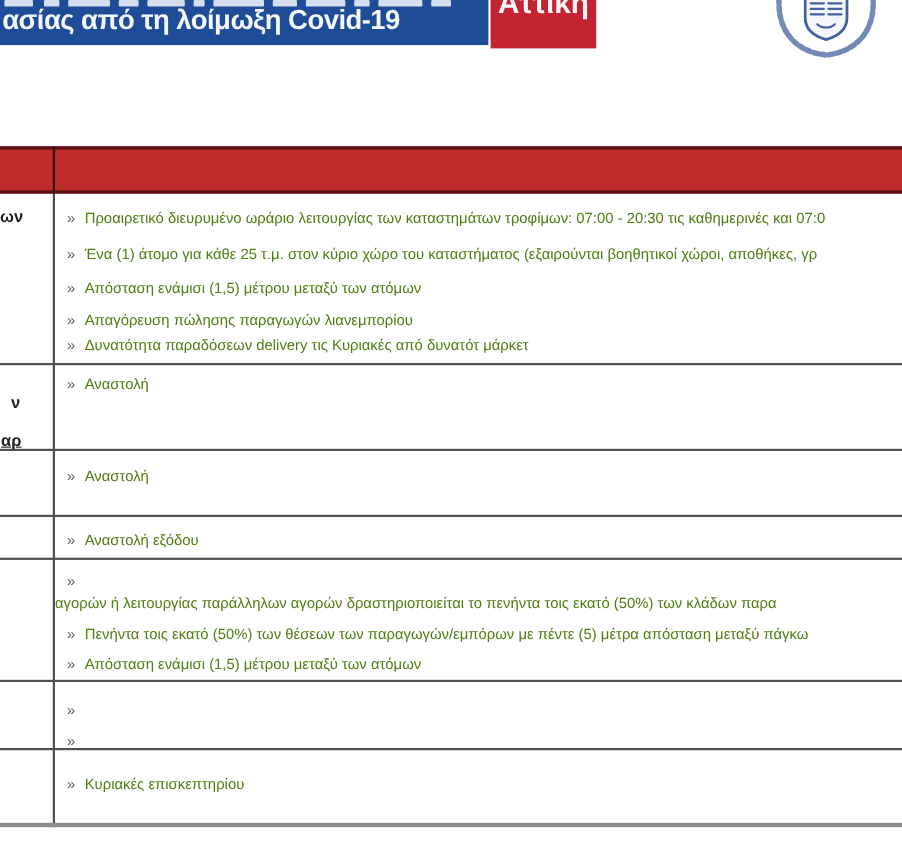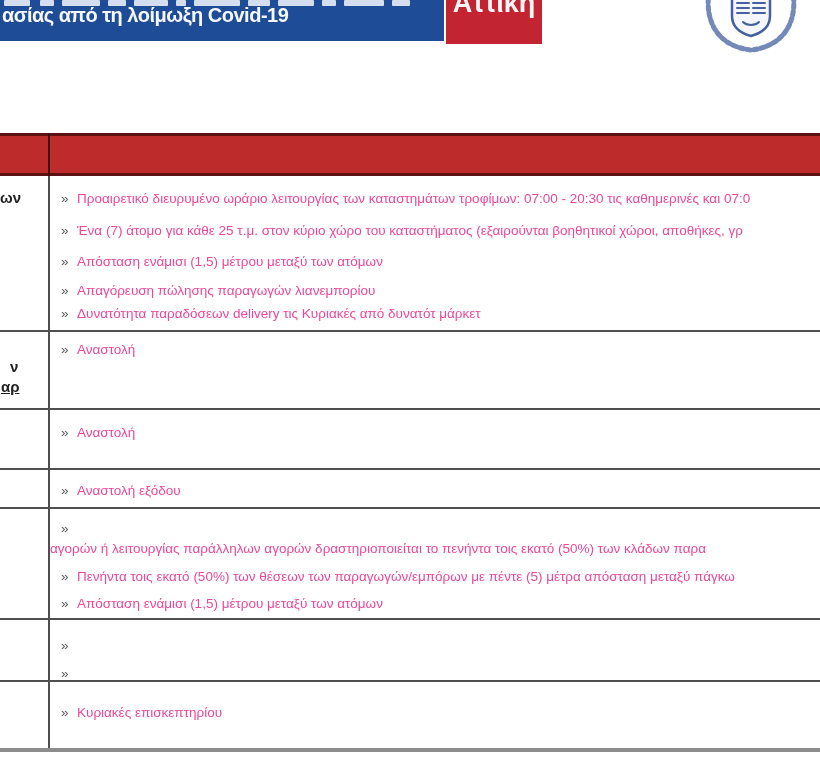--- a/index.html
+++ b/index.html
@@ -3,21 +3,21 @@
 <meta charset="utf-8">
 <style>
   html,body{margin:0;padding:0;background:#fff;}
   .page{
     position:relative;width:820px;height:770px;overflow:hidden;background:#fff;
     font-family:"Liberation Sans", sans-serif;
   }
   
   .title-bar{position:absolute;left:0;top:0;width:444px;height:41px;background:#1e4c97;overflow:hidden;}
   .title-text{
-    position:absolute;left:2px;top:4px;color:#f5f8fc;font-weight:bold;font-size:20px;
+    position:absolute;left:2px;top:4px;color:#f5f8fc;font-weight:bold;font-size:25px;
     letter-spacing:-0.5px;white-space:nowrap;
   }
   .frag{position:absolute;top:0;height:6px;background:#e9eef7;border-radius:1px;opacity:.9;}
   .region-badge{
     position:absolute;left:446px;top:0;width:96px;height:44px;background:#c22431;overflow:hidden;
   }
   .region-badge span{
     position:absolute;left:50%;transform:translateX(-50%);top:-12px;color:#fdf6f6;font-weight:bold;
     font-size:27px;white-space:nowrap;
   }
@@ -25,21 +25,21 @@
   
   .band{position:absolute;left:0;top:133px;width:820px;height:43px;background:#bd2b2b;
         border-top:3px solid #5c1113;border-bottom:3px solid #5c1113;box-sizing:border-box;}
   .vline{position:absolute;left:48px;top:133px;width:2px;height:619px;background:#4f4f4f;}
   .vline-band{position:absolute;left:48px;top:133px;width:2px;height:43px;background:#3d1013;}
   .hline{position:absolute;left:0;width:820px;height:2px;background:#4f4f4f;}
   .bottom-rule{position:absolute;left:0;top:748px;width:820px;height:4px;background:#8c8c8c;}
   .row{position:absolute;left:50px;width:770px;overflow:hidden;}
   .b{display:flex;align-items:flex-start;line-height:20px;white-space:nowrap;}
   .ch{width:16px;flex:0 0 16px;color:#5a5a5a;font-size:13.5px;padding-left:11px;box-sizing:content-box;}
-  .btxt{color:#ec4899;font-size:13.5px;}
+  .btxt{color:#4d7c0f;font-size:13.5px;}
   .cont .btxt{}
   .lbl{position:absolute;color:#212121;font-weight:bold;font-size:15px;line-height:21px;white-space:nowrap;}
 </style>
 </head>
 <body>
 
 <div class="page">
 
   <div class="title-bar">
     <div class="frag" style="left:4px;width:26px;"></div>
@@ -79,30 +79,30 @@
   <div class="hline" style="top:330px;"></div>
   <div class="hline" style="top:408px;"></div>
   <div class="hline" style="top:468px;"></div>
   <div class="hline" style="top:507px;"></div>
   <div class="hline" style="top:618px;"></div>
   <div class="hline" style="top:680px;"></div>
   <div class="bottom-rule"></div>
 
   <div class="lbl" style="left:0;top:187px;">ων</div>
   <div class="lbl" style="left:10px;top:356px;">ν</div>
-  <div class="lbl" style="left:1px;top:376px;text-decoration:underline;">αρ</div>
+  <div class="lbl" style="left:1px;top:390px;text-decoration:underline;">αρ</div>
 
   <div class="row" style="top:176px;height:154px;">
     <div class="b" style="margin-top:13px;">
       <span class="ch">»</span>
       <span class="btxt">Προαιρετικό διευρυμένο ωράριο λειτουργίας των καταστημάτων τροφίμων: 07:00 - 20:30 τις καθημερινές και 07:0</span>
     </div>
     <div class="b" style="margin-top:12px;">
       <span class="ch">»</span>
-      <span class="btxt">Ένα (7) άτομο για κάθε 25 τ.μ. στον κύριο χώρο του καταστήματος (εξαιρούνται βοηθητικοί χώροι, αποθήκες, γρ</span>
+      <span class="btxt">Ένα (1) άτομο για κάθε 25 τ.μ. στον κύριο χώρο του καταστήματος (εξαιρούνται βοηθητικοί χώροι, αποθήκες, γρ</span>
     </div>
     <div class="b" style="margin-top:11px;">
       <span class="ch">»</span>
       <span class="btxt">Απόσταση ενάμισι (1,5) μέτρου μεταξύ των ατόμων</span>
     </div>
     <div class="b" style="margin-top:9px;">
       <span class="ch">»</span>
       <span class="btxt">Απαγόρευση πώλησης παραγωγών λιανεμπορίου</span>
     </div>
     <div class="b" style="margin-top:3px;">

